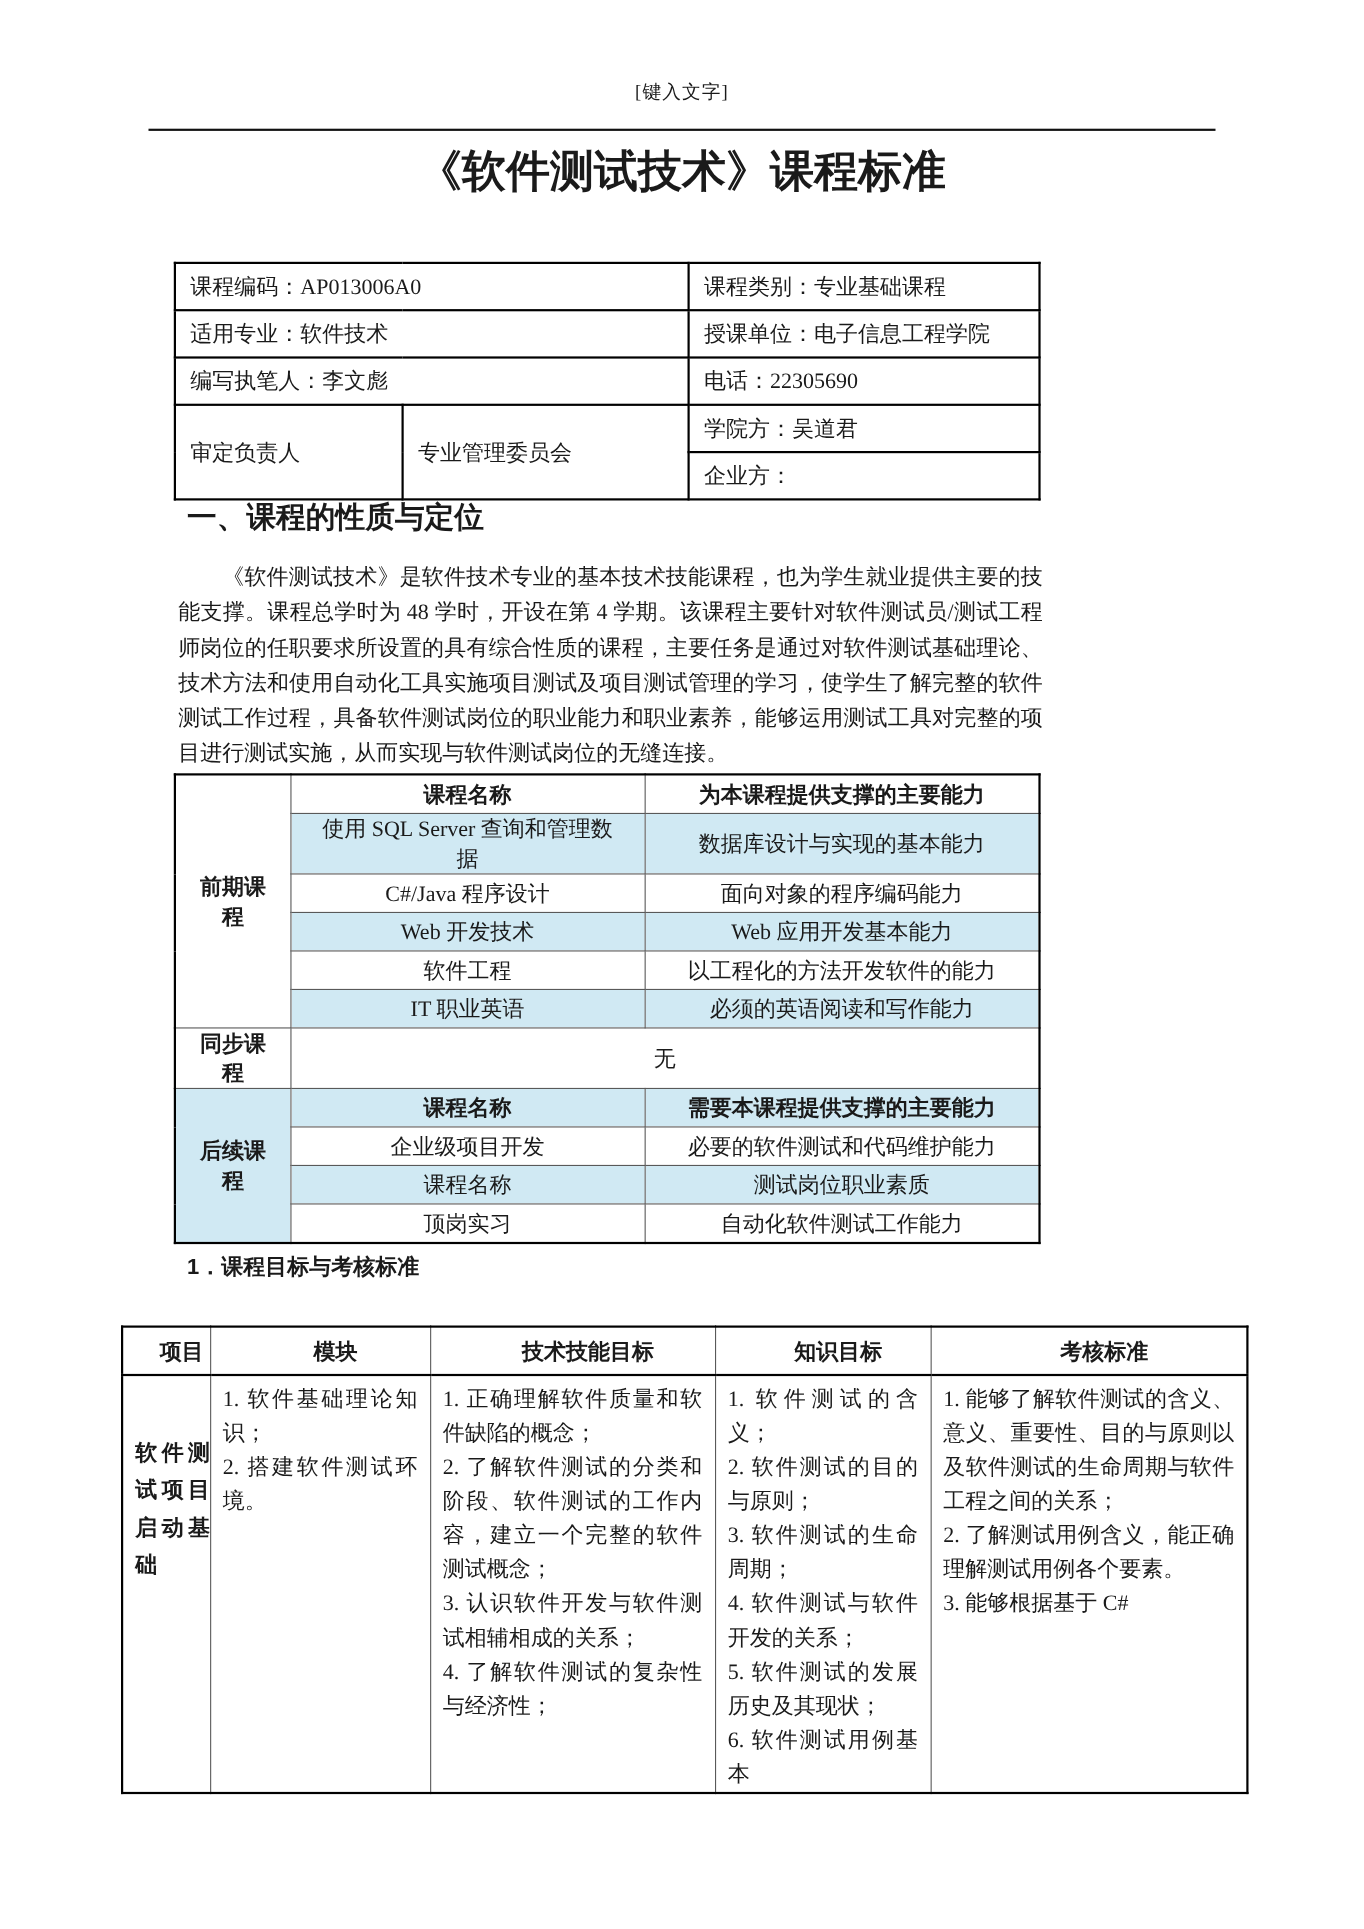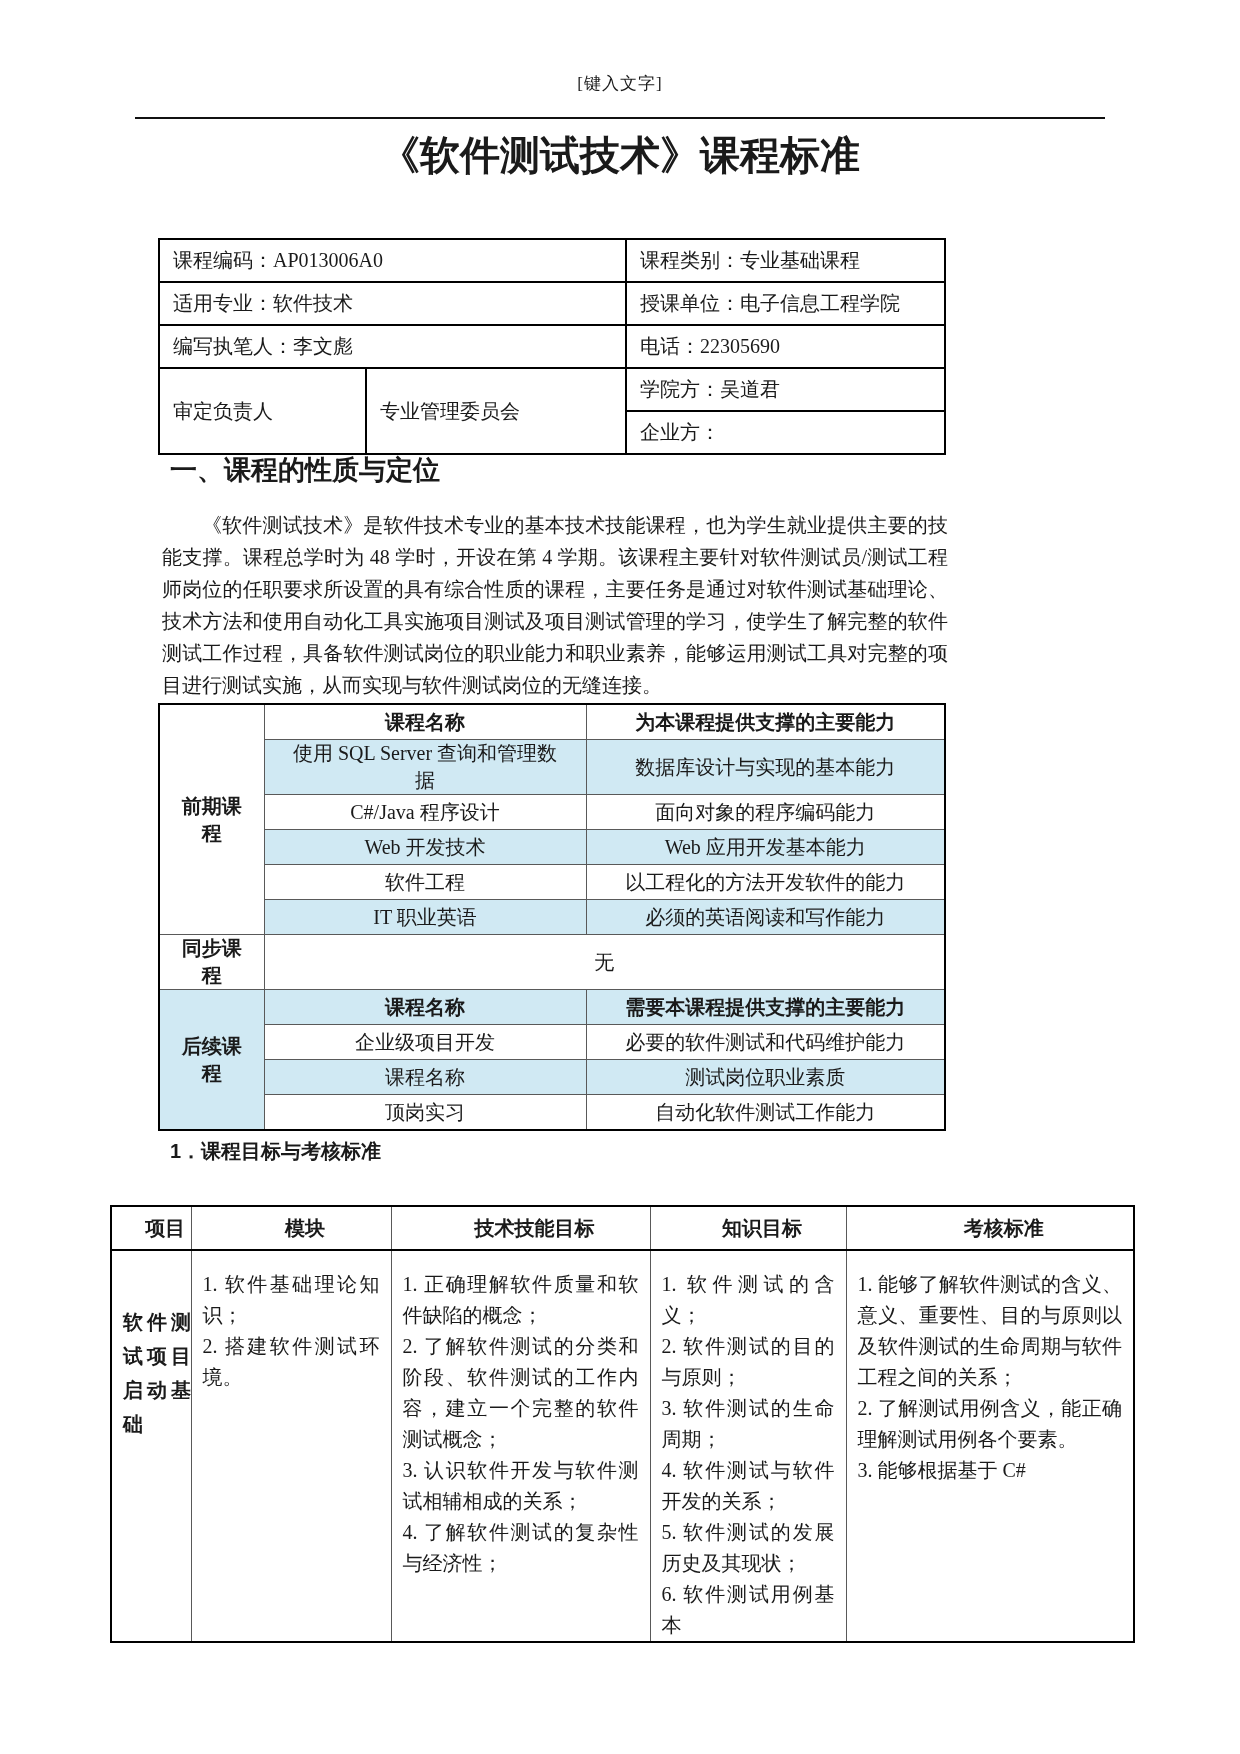--- a/index.html
+++ b/index.html
@@ -76,27 +76,27 @@
     border:1px solid #595959;overflow:hidden;
   }
   .t3 tr.head td{
     height:40px;text-align:center;vertical-align:middle;
     font-weight:bold;font-family:"Liberation Sans", sans-serif;
     border-bottom:2px solid #000;
     padding-left:29px;
   }
   .t3 tr.body td{
     height:324px;vertical-align:top;
-    padding:18px 11px 0 11px;
+    padding:6px 11px 0 11px;
     line-height:31px;text-align:justify;white-space:pre-line;
   }
   .t3 td.c1{vertical-align:middle;padding:0 6px;}
   .t3 td.c2{vertical-align:middle;}
   .proj{
-    width:68px;margin:5px auto;font-weight:bold;
+    width:68px;margin:16px auto;font-weight:bold;
     font-family:"Liberation Sans", sans-serif;
     text-align:justify;line-height:34px;white-space:normal;
   }
 </style>
 </head>
 <body>
 
 <div class="page">
 
   <div class="hdr-placeholder">[键入文字]</div>

